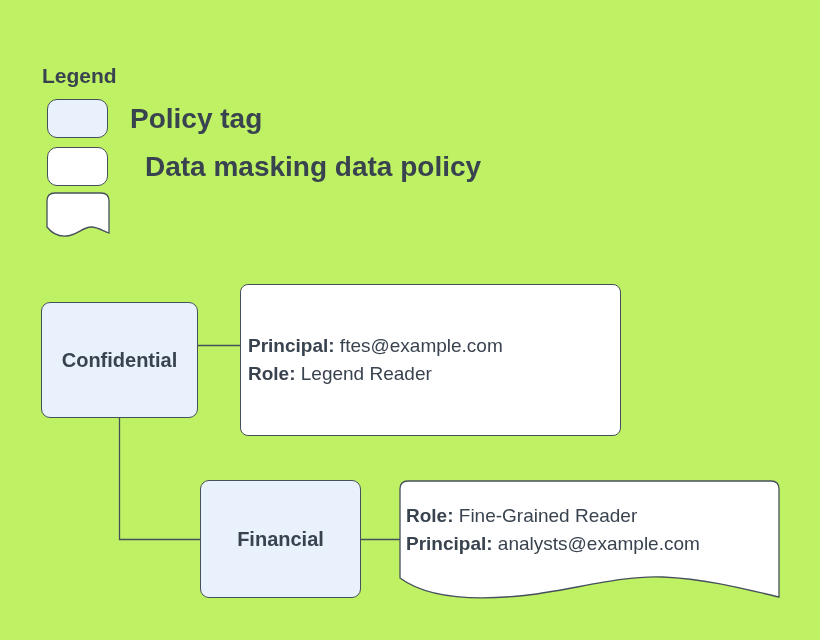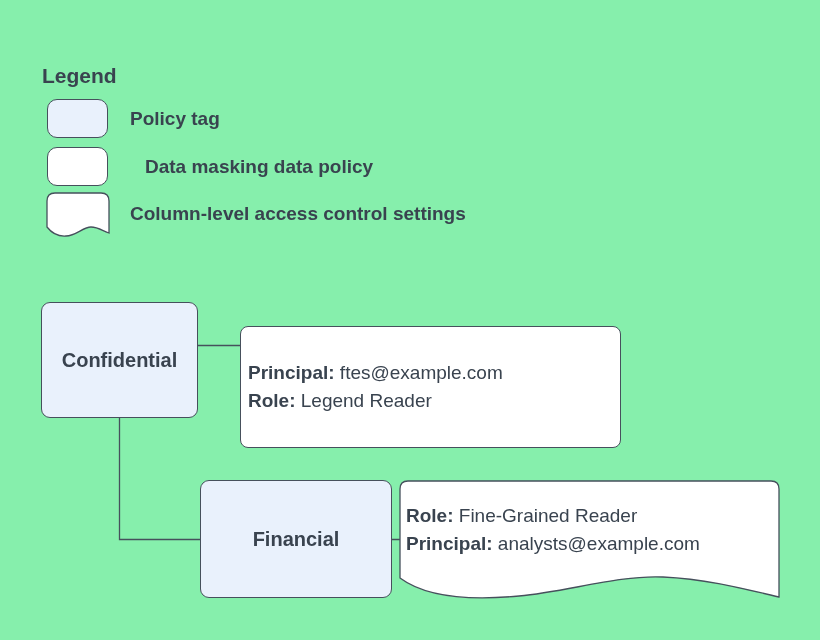--- a/index.html
+++ b/index.html
@@ -4,21 +4,21 @@
 <style>
   html, body {
     margin: 0;
     padding: 0;
     background: #ffffff;
   }
   .canvas {
     position: relative;
     width: 820px;
     height: 640px;
-    background: #86efac;
+    background: #bef264;
     font-family: "Liberation Sans", sans-serif;
     color: #39434f;
     overflow: hidden;
   }
   .shape-layer {
     position: absolute;
     left: 0;
     top: 0;
     width: 820px;
     height: 640px;
@@ -39,21 +39,21 @@
     box-sizing: border-box;
     border: 1.3px solid #46505c;
     border-radius: 10px;
     background: #ffffff;
   }
   .swatch-policy-tag { top: 99px; background: #e9f1fc; }
   .swatch-data-policy { top: 147px; }
   .legend-label {
     position: absolute;
     left: 130px;
-    font-size: 19px;
+    font-size: 28px;
     font-weight: bold;
     line-height: 26px;
     white-space: nowrap;
   }
   .legend-label-1 { top: 106px; }
   .legend-label-2 { top: 154px; margin-left: 15px; }
   .legend-label-3 { top: 201px; }
   .node {
     position: absolute;
     box-sizing: border-box;
@@ -62,32 +62,32 @@
     display: flex;
     align-items: center;
     justify-content: center;
   }
   .policy-tag-node {
     background: #e9f1fc;
     font-size: 20px;
     font-weight: bold;
   }
   .node-confidential { left: 41px; top: 302px; width: 157px; height: 116px; }
-  .node-financial    { left: 200px; top: 480px; width: 192px; height: 118px; }
+  .node-financial    { left: 200px; top: 480px; width: 161px; height: 118px; }
   .info-box {
     background: #ffffff;
     border-radius: 8px;
     flex-direction: column;
     align-items: flex-start;
     justify-content: center;
     padding-left: 7px;
     font-size: 19px;
     line-height: 28px;
   }
-  .node-masking-policy { left: 240px; top: 284px; width: 381px; height: 122px; margin-top: 42px; }
+  .node-masking-policy { left: 240px; top: 284px; width: 381px; height: 152px; }
   .doc-text {
     position: absolute;
     left: 406px;
     top: 502px;
     font-size: 19px;
     line-height: 28px;
     white-space: nowrap;
   }
   .text-line { white-space: nowrap; }
   .text-line b { font-weight: bold; }
@@ -113,21 +113,20 @@
              C 477,600 429,599.5 400,578 Z" fill="#ffffff" stroke="#46505c" stroke-width="1.3"></path>
   </svg>
 
   <div class="legend-title">Legend</div>
 
   <div class="swatch swatch-policy-tag"></div>
   <div class="swatch swatch-data-policy"></div>
 
   <div class="legend-label legend-label-1">Policy tag</div>
   <div class="legend-label legend-label-2">Data masking data policy</div>
-  <div class="legend-label legend-label-3">Column-level access control settings</div>
 
   <div class="node policy-tag-node node-confidential">
     <span>Confidential</span>
   </div>
 
   <div class="node info-box node-masking-policy">
     <div class="text-line">
       <b>Principal:</b>
       <span>ftes@example.com</span>
     </div>

